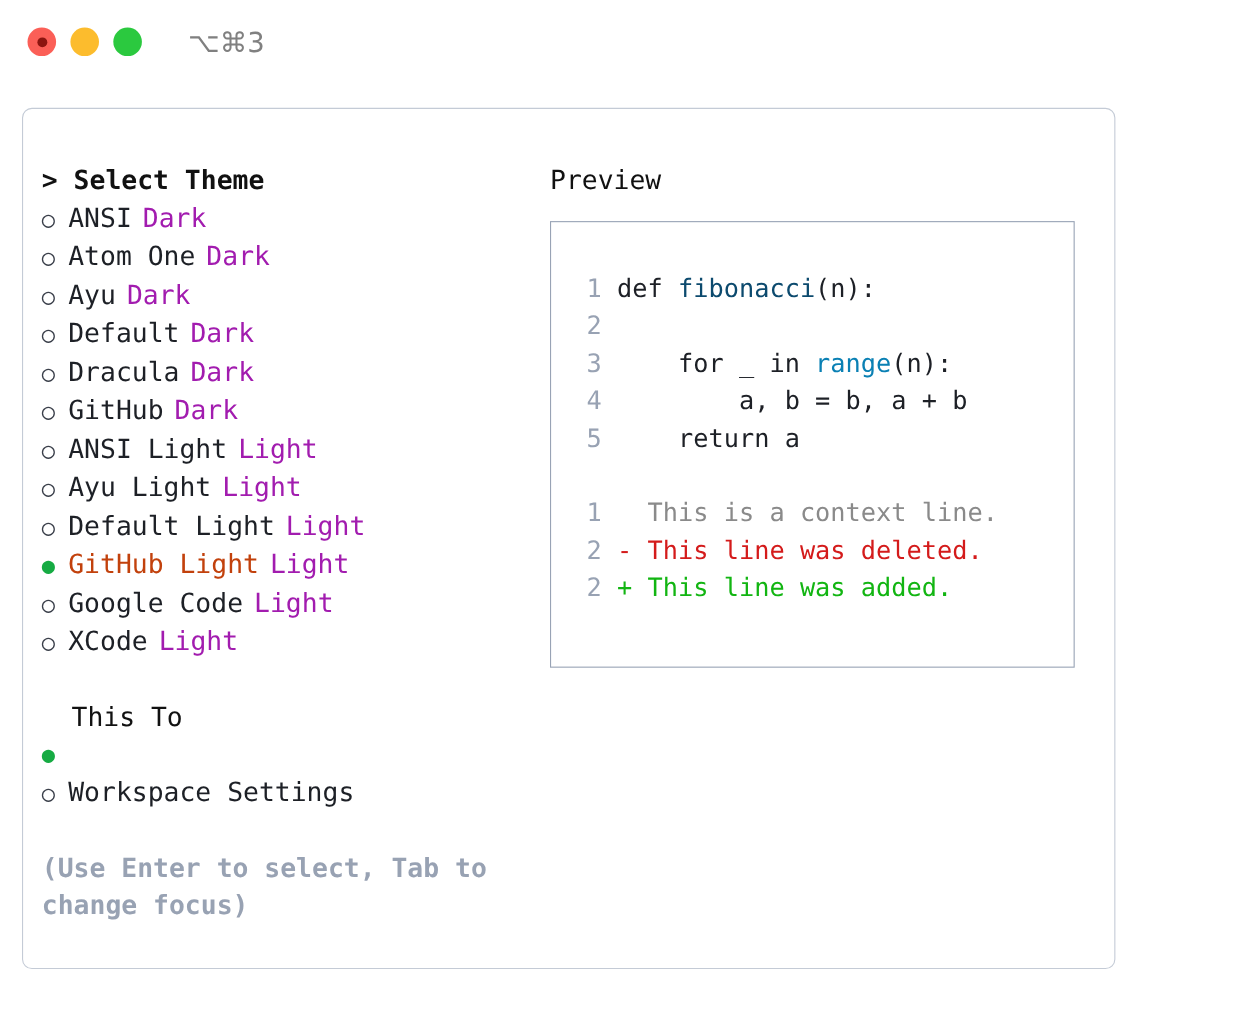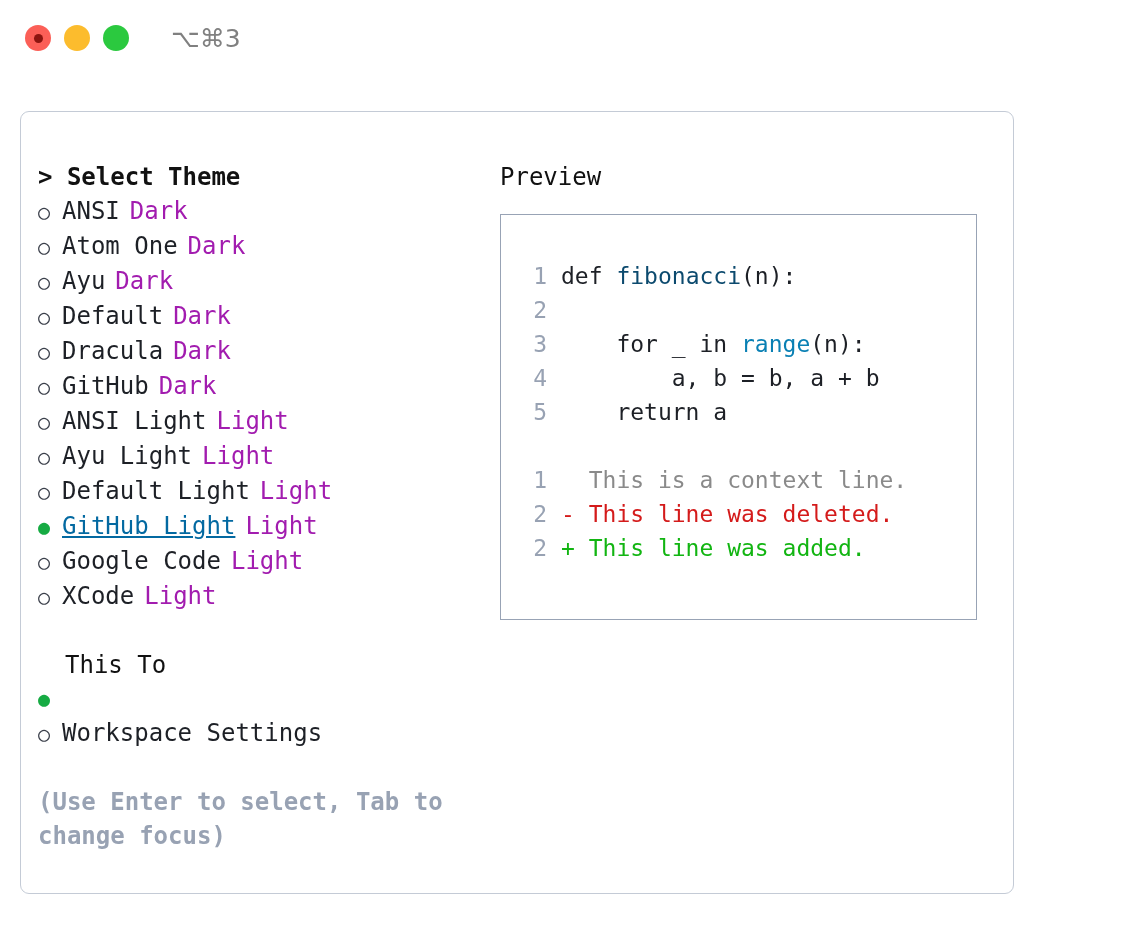--- a/index.html
+++ b/index.html
@@ -71,21 +71,20 @@
   #content-panel {
     position: absolute;
     left: 20px;
     top: 98px;
     width: 994px;
     height: 783px;
     border: 1.6px solid #c4cbd6;
     border-radius: 9px;
     box-sizing: border-box;
     background: #ffffff;
-    margin-top: 13px;
   }
 
   
   #theme-column {
     position: absolute;
     left: 17px;
     top: 48px;
     width: 450px;
   }
   #preview-column {
@@ -116,21 +115,21 @@
     flex: 0 0 24px;
     color: #3a3f4a;
     font-size: 20px;
     line-height: 34px;
   }
   .radio-glyph.selected {
     color: #16ab43;
     font-size: 20px;
   }
   .theme-name { color: #1d2026; }
-  .theme-name.selected { color: #0369a1; text-decoration: underline; }
+  .theme-name.selected { color: #c2410c; }
   .theme-category {
     color: #a21caf;
     padding-left: 10px;
   }
 
   
   #apply-to-block { margin-top: 34px; }
   .apply-heading {
     font-size: 24px;
     color: #111111;

